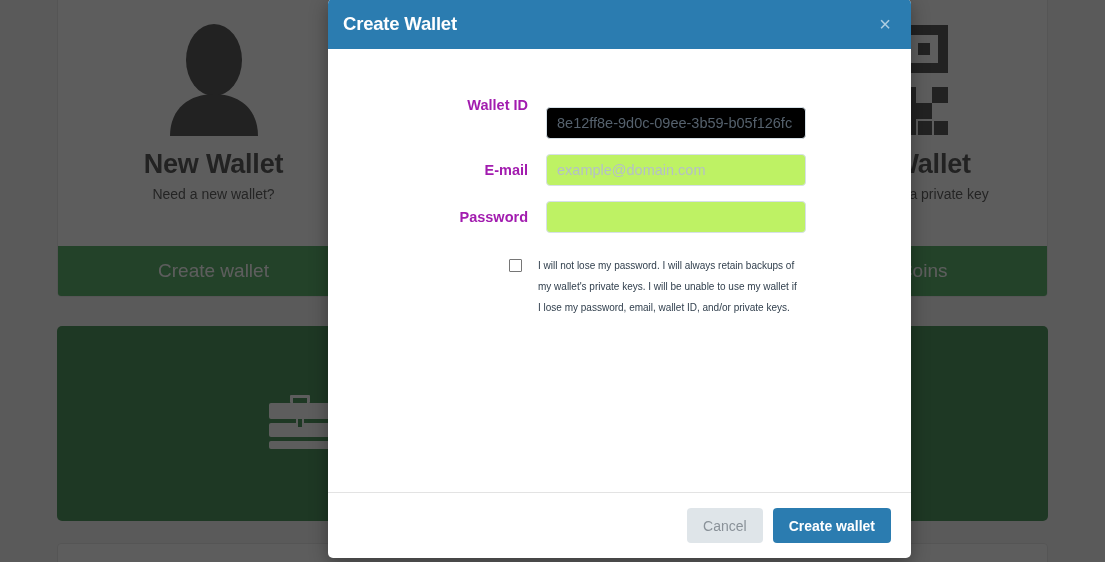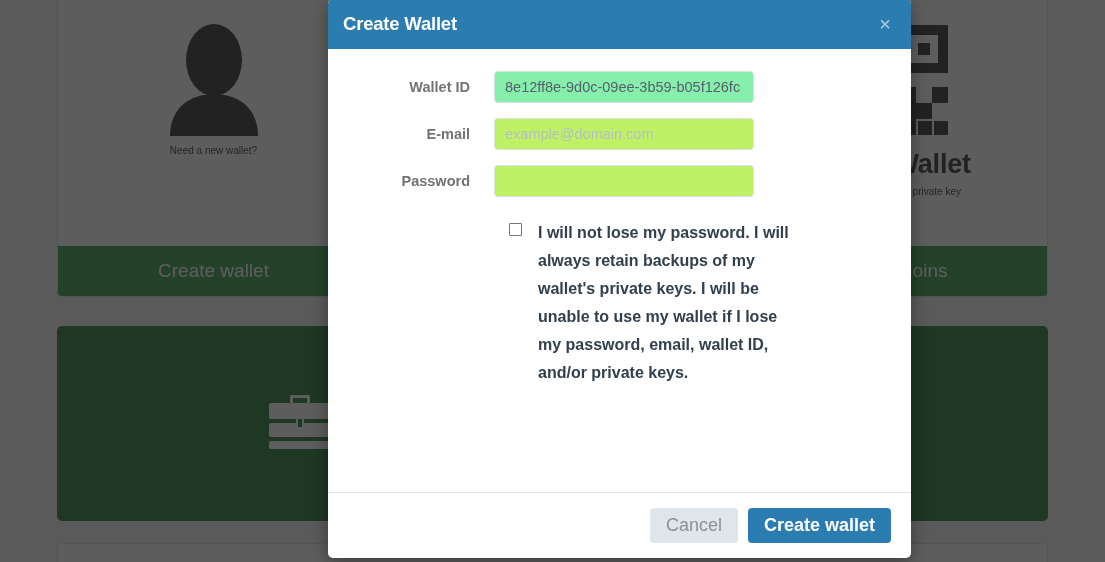--- a/index.html
+++ b/index.html
@@ -54,21 +54,21 @@
   .bg-card-icon svg { display: block; }
   .bg-card-title {
     font-size: 27px;
     font-weight: bold;
     color: #2b2b2b;
     margin-top: 10px;
     letter-spacing: -0.2px;
     white-space: nowrap;
   }
   .bg-card-sub {
-    font-size: 10px;
+    font-size: 14px;
     color: #333333;
     margin-top: 6px;
     white-space: nowrap;
   }
   .bg-card-btn {
     position: absolute;
     left: 0;
     right: 0;
     bottom: 0;
     height: 50px;
@@ -174,47 +174,48 @@
     height: 443px;
     box-sizing: border-box;
   }
 
   .form-row {
     display: flex;
     align-items: center;
     margin-bottom: 15px;
   }
   .form-label {
-    width: 166px;
+    width: 218px;
     text-align: right;
-    padding-right: 24px;
+    padding-right: 18px;
     box-sizing: border-box;
     font-size: 14.5px;
     font-weight: bold;
-    color: #737373;
+    color: #a21caf;
     white-space: nowrap;
   }
   .form-input {
     width: 260px;
     height: 32px;
     box-sizing: border-box;
     border: 1px solid #d6e0e7;
     border-radius: 4px;
     padding: 0 10px;
     font-size: 14.5px;
     font-family: inherit;
     color: #55616d;
     background: #bef264;
     outline: none;
   }
   .form-input::placeholder { color: #b4bfc8; }
   .form-input:disabled {
-    background: #86efac;
+    background: #000000;
     color: #55616d;
     border-color: #d6e0e7;
+    margin-top: 36px;
   }
 
   .check-row {
     display: flex;
     margin-top: 22px;
     margin-bottom: 10px;
   }
   .check-spacer { width: 181px; flex: none; }
   .check-box {
     width: 13px;
@@ -223,24 +224,24 @@
     flex: none;
     -webkit-appearance: none;
     appearance: none;
     border: 1px solid #767676;
     background: #ffffff;
     border-radius: 1px;
     cursor: pointer;
   }
   .check-text {
     width: 262px;
-    font-size: 16px;
-    font-weight: bold;
+    font-size: 10px;
+    font-weight: normal;
     color: #32404e;
-    line-height: 28px;
+    line-height: 21px;
   }
 
   .agreement {
     width: 343px;
     margin-left: 127px;
     margin-top: 20px;
     text-align: right;
     font-size: 14px;
     color: #32404e;
     line-height: 20px;
@@ -255,21 +256,21 @@
     padding: 15px 20px;
     display: flex;
     justify-content: flex-end;
     gap: 10px;
     box-sizing: border-box;
   }
   .btn {
     border: none;
     border-radius: 4px;
     font-family: inherit;
-    font-size: 18px;
+    font-size: 14px;
     font-weight: bold;
     padding: 0 16px;
     height: 35px;
     cursor: pointer;
   }
   .btn-cancel {
     background: #dfe5e9;
     color: #8a9299;
     font-weight: normal;
   }
@@ -285,20 +286,21 @@
 
   <div class="bg-cards">
 
     <div class="bg-card">
       <div class="bg-card-icon">
         <svg width="108" height="112" viewBox="0 0 108 112">
           <ellipse cx="54" cy="36" rx="28" ry="36" fill="#2b2b2b"></ellipse>
           <path d="M10 112 C10 84 30 70 54 70 C78 70 98 84 98 112 Z" fill="#2b2b2b"></path>
         </svg>
       </div>
+      <div class="bg-card-title">New Wallet</div>
       <div class="bg-card-sub">Need a new wallet?</div>
       <button class="bg-card-btn">Create wallet</button>
     </div>
 
     <div class="bg-card"></div>
 
     <div class="bg-card">
       <div class="bg-card-icon">
         <svg width="112" height="110" viewBox="0 0 112 110">
           <g fill="#2b2b2b">

